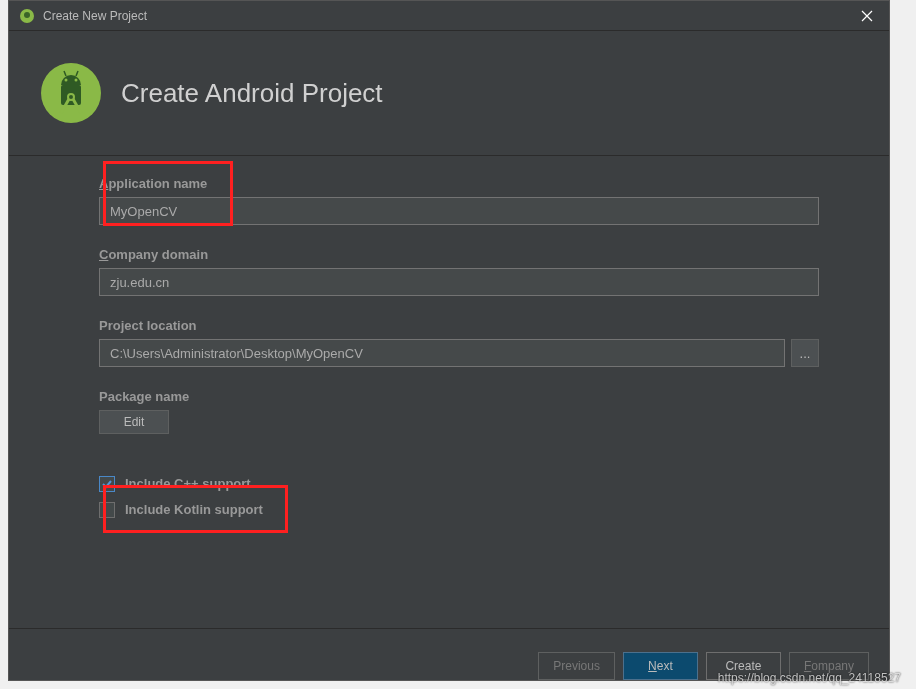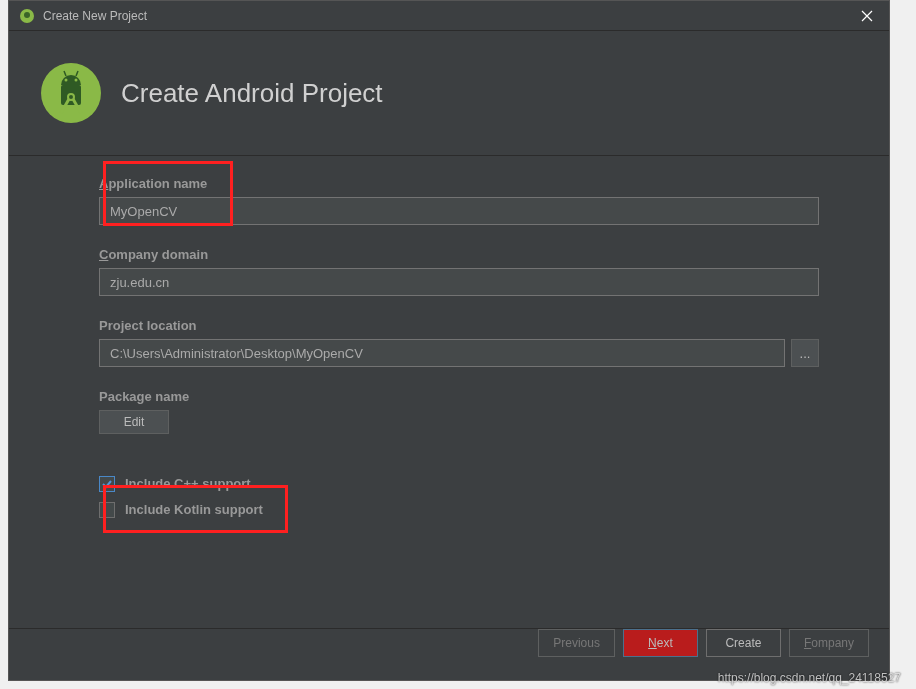--- a/index.html
+++ b/index.html
@@ -153,41 +153,41 @@
     .checkbox svg { display: none; }
     .checkbox-label {
       color: #999;
       font-size: 13px;
       font-weight: bold;
     }
     .footer {
       height: 52px;
       border-top: 1px solid #2b2b2b;
       display: flex;
-      align-items: flex-start;
+      align-items: flex-end;
       justify-content: flex-end;
       padding: 0 20px;
       gap: 8px;
     }
     .footer-btn {
       min-width: 75px;
       height: 28px;
       background: transparent;
       border: 1px solid #5e6060;
       color: #777;
       font-size: 12px;
       cursor: pointer;
       padding: 0 14px;
     }
     .footer-btn.enabled {
       color: #bbb;
       border-color: #6e6e6e;
     }
     .footer-btn.primary {
-      background: #b91c1c;
+      background: #0c4a6e;
       border-color: #4c708c;
       color: #bbb;
     }
     .footer-btn .underline { text-decoration: underline; }
     .highlight-box {
       position: absolute;
       border: 3px solid #ff2020;
       pointer-events: none;
     }
     .hb1 { left: 94px; top: 160px; width: 130px; height: 65px; }

